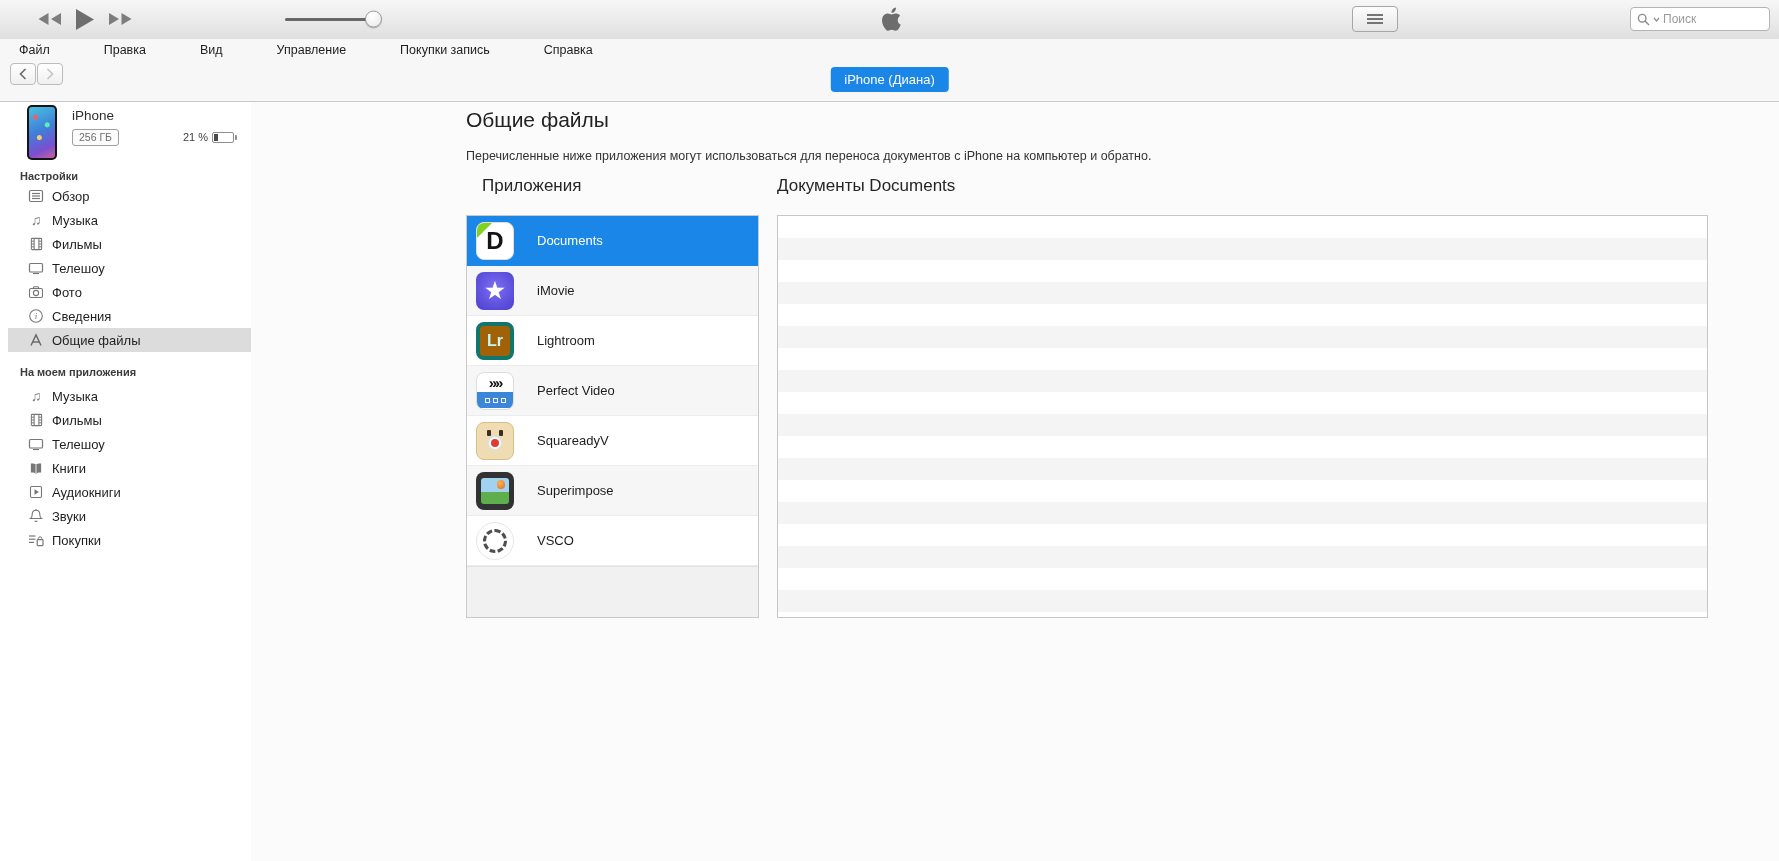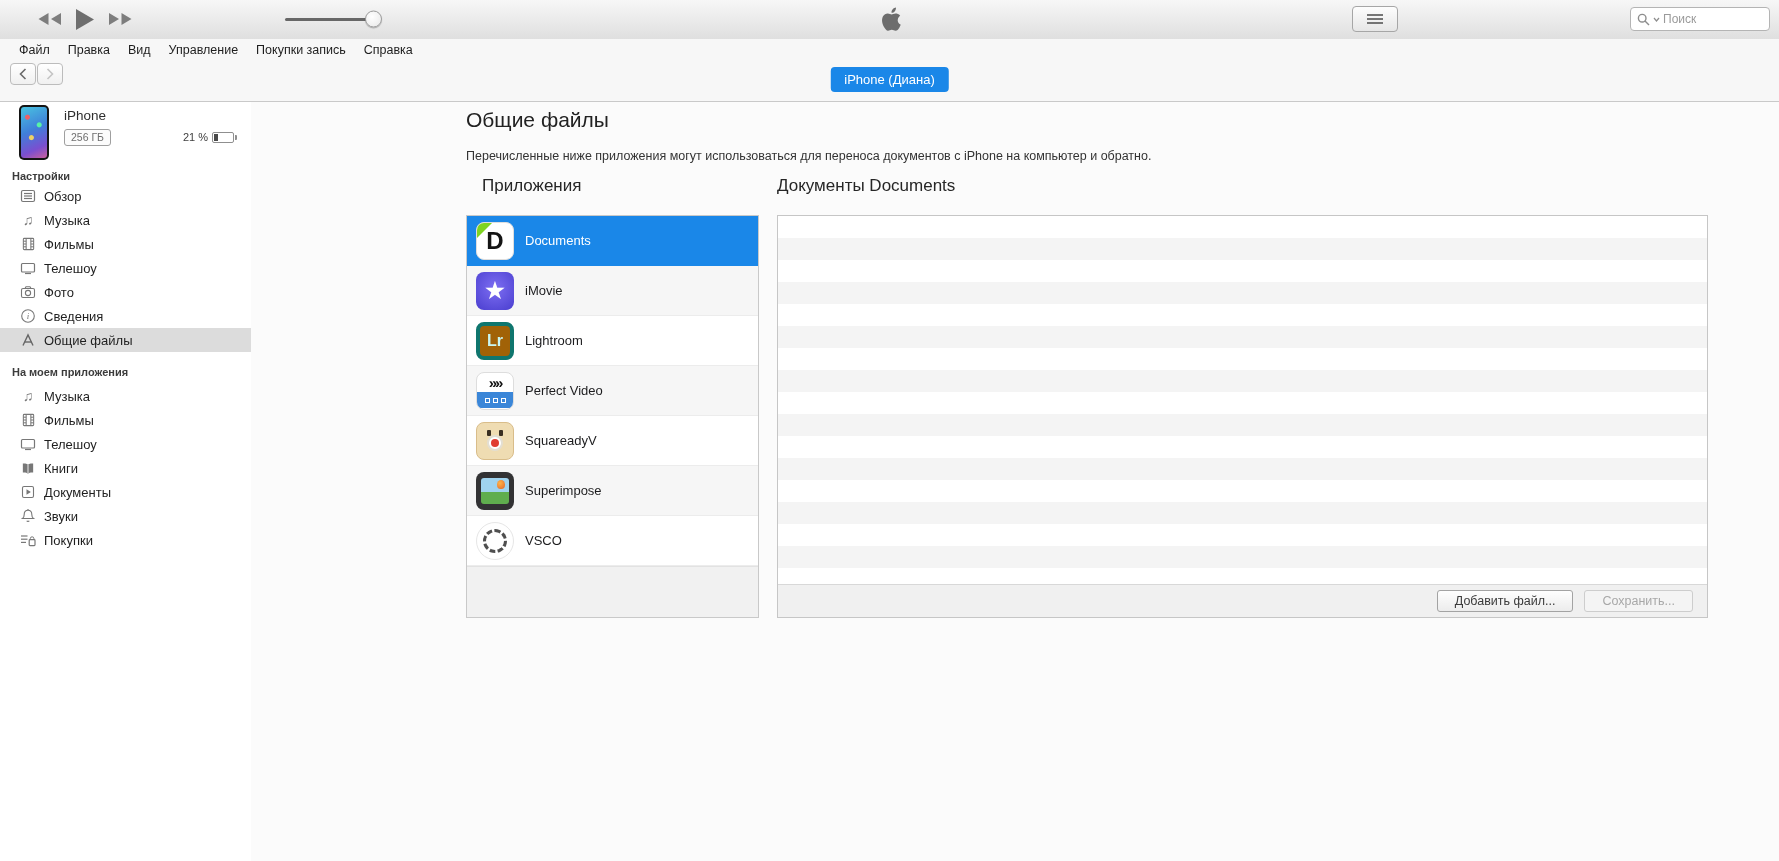--- a/index.html
+++ b/index.html
@@ -20,36 +20,36 @@
   .view-btn { position:absolute; left:1352px; top:6px; width:46px; height:26px; border:1px solid #a6a6a6; border-radius:4px;
               background:linear-gradient(#fdfdfd,#e6e6e6); display:flex; align-items:center; justify-content:center; }
   .search-box { position:absolute; right:9px; top:7px; width:140px; height:24px; background:#fff; border:1px solid #b4b4b4;
                 border-radius:4px; display:flex; align-items:center; padding:0 6px; gap:3px; }
   .search-box input { border:none; outline:none; width:96px; font-size:12px; color:#444; background:transparent;
                       font-family:"Liberation Sans", sans-serif; }
   .search-box input::placeholder { color:#9a9a9a; }
 
   
   .menubar { position:absolute; left:0; top:39px; width:1779px; height:21px; background:#f7f7f7;
-             display:flex; align-items:center; padding-left:10px; }
+             display:flex; align-items:center; padding-left:10px;gap:36px; }
   .menu-item { font-size:12.5px; color:#1e1e1e; padding:2px 9px; cursor:default; }
 
   
   .navbar { position:absolute; left:0; top:60px; width:1779px; height:42px; background:#f7f7f7;
             border-bottom:1px solid #c9c9c9; }
   .nav-btn { position:absolute; top:3px; width:26px; height:22px; background:linear-gradient(#fff,#f0f0f0);
              border:1px solid #bcbcbc; border-radius:4px; display:flex; align-items:center; justify-content:center; }
   .nav-back { left:10px; }
   .nav-fwd  { left:37px; }
   .device-pill { position:absolute; left:50%; top:7px; transform:translateX(-50%); background:var(--accent,#1a87e8);
                  color:#fff; border:none; border-radius:4px; font-size:13px; padding:5px 14px;
                  font-family:"Liberation Sans", sans-serif; }
 
   
-  .sidebar { position:absolute; left:0; top:102px; width:278px; bottom:0; background:#fff; border-right:1px solid #d6d6d6; }
+  .sidebar { position:absolute; left:0; top:102px; width:278px; bottom:0; background:#fff; border-right:1px solid #d6d6d6;padding-left:8px; }
   .device { position:relative; height:60px; }
   .iphone-thumb { position:absolute; left:19px; top:3px; width:30px; height:55px; background:#141414; border-radius:5px; padding:2px; }
   .iphone-thumb .screen { width:100%; height:100%; border-radius:3px;
       background:
         radial-gradient(circle at 25% 20%, rgba(255,90,90,.9) 0 2px, transparent 3px),
         radial-gradient(circle at 70% 35%, rgba(90,255,160,.9) 0 2px, transparent 3px),
         radial-gradient(circle at 40% 60%, rgba(255,220,90,.9) 0 2px, transparent 3px),
         linear-gradient(155deg,#49c3e0 0%,#3f7fd9 45%,#7a4fd0 78%,#c95f9d 100%); }
   .device-name { position:absolute; left:64px; top:6px; font-size:13.5px; color:#2e2e2e; }
   .capacity-badge { position:absolute; left:64px; top:27px; font-size:10.5px; color:#6f6f6f;
@@ -77,21 +77,21 @@
   .col-header { position:absolute; top:74px; font-size:17px; font-weight:400; color:#262626; }
   .apps-header { left:231px; }
   .docs-header { left:526px; }
 
   .apps-box { position:absolute; left:215px; top:113px; width:293px; height:403px; background:#fff;
               border:1px solid #c9c9c9; display:flex; flex-direction:column; }
   .app-row { height:50px; display:flex; align-items:center; padding-left:9px; border-bottom:1px solid #ececec; background:#fff; }
   .app-row:nth-child(even) { background:#f6f6f6; }
   .app-row.selected { background:var(--accent,#1a87e8); border-bottom-color:var(--accent,#1a87e8); }
   .app-row.selected .app-label { color:#fff; }
-  .app-label { font-size:13px; margin-left:11px; color:#1d1d1f; }
+  .app-label { font-size:13px; margin-left:23px; color:#1d1d1f; }
   .apps-footer { flex:1; background:#f1f1f1; border-top:1px solid #e2e2e2; }
 
   .app-icon-wrap { flex:none; }
   .ai { width:38px; height:38px; border-radius:8px; position:relative; display:flex; align-items:center;
         justify-content:center; overflow:hidden; flex:none; }
   .ai-doc { background:#fff; border:1px solid #dedede; }
   .ai-doc .corner { position:absolute; left:0; top:0; width:0; height:0;
                     border-top:15px solid #7ed321; border-right:15px solid transparent; }
   .ai-doc .letter { font-size:24px; font-weight:800; color:#141414; position:relative; }
   .ai-imovie { background:radial-gradient(circle at 50% 42%, #7d6ef2, #4a3ecf); }
@@ -334,21 +334,21 @@
         </span>
         <span class="side-label">Книги</span>
       </div>
       <div class="side-item">
         <span class="side-icon">
           <svg width="16" height="16" viewBox="0 0 16 16" fill="none" stroke="#777" stroke-width="1.1">
             <rect x="2.5" y="2.5" width="11" height="11" rx="1.5"></rect>
             <path d="M6.5 5.3v5.4l4.4-2.7z" fill="#777" stroke="none"></path>
           </svg>
         </span>
-        <span class="side-label">Документы</span>
+        <span class="side-label">Аудиокниги</span>
       </div>
       <div class="side-item">
         <span class="side-icon">
           <svg width="16" height="16" viewBox="0 0 16 16" fill="none" stroke="#777" stroke-width="1.1">
             <path d="M8 2.2c2.6 0 3.8 1.9 3.8 4.2 0 2.8 1 3.6 1.7 4.1H2.5c.7-.5 1.7-1.3 1.7-4.1 0-2.3 1.2-4.2 3.8-4.2z"></path>
             <path d="M6.8 12.7a1.3 1.3 0 0 0 2.4 0"></path>
             <line x1="8" y1="1.1" x2="8" y2="2.2"></line>
           </svg>
         </span>
         <span class="side-label">Звуки</span>
@@ -441,18 +441,14 @@
           </div>
         </div>
         <span class="app-label">VSCO</span>
       </div>
       <div class="apps-footer"></div>
     </div>
 
   <h2 class="col-header docs-header">Документы Documents</h2>
   <div class="docs-panel">
     <div class="docs-stripes"></div>
-    <div class="docs-actionbar">
-      <button class="btn">Добавить файл...</button>
-      <button class="btn" disabled="">Сохранить...</button>
-    </div>
   </div>
 </main>
 
 </body></html>

